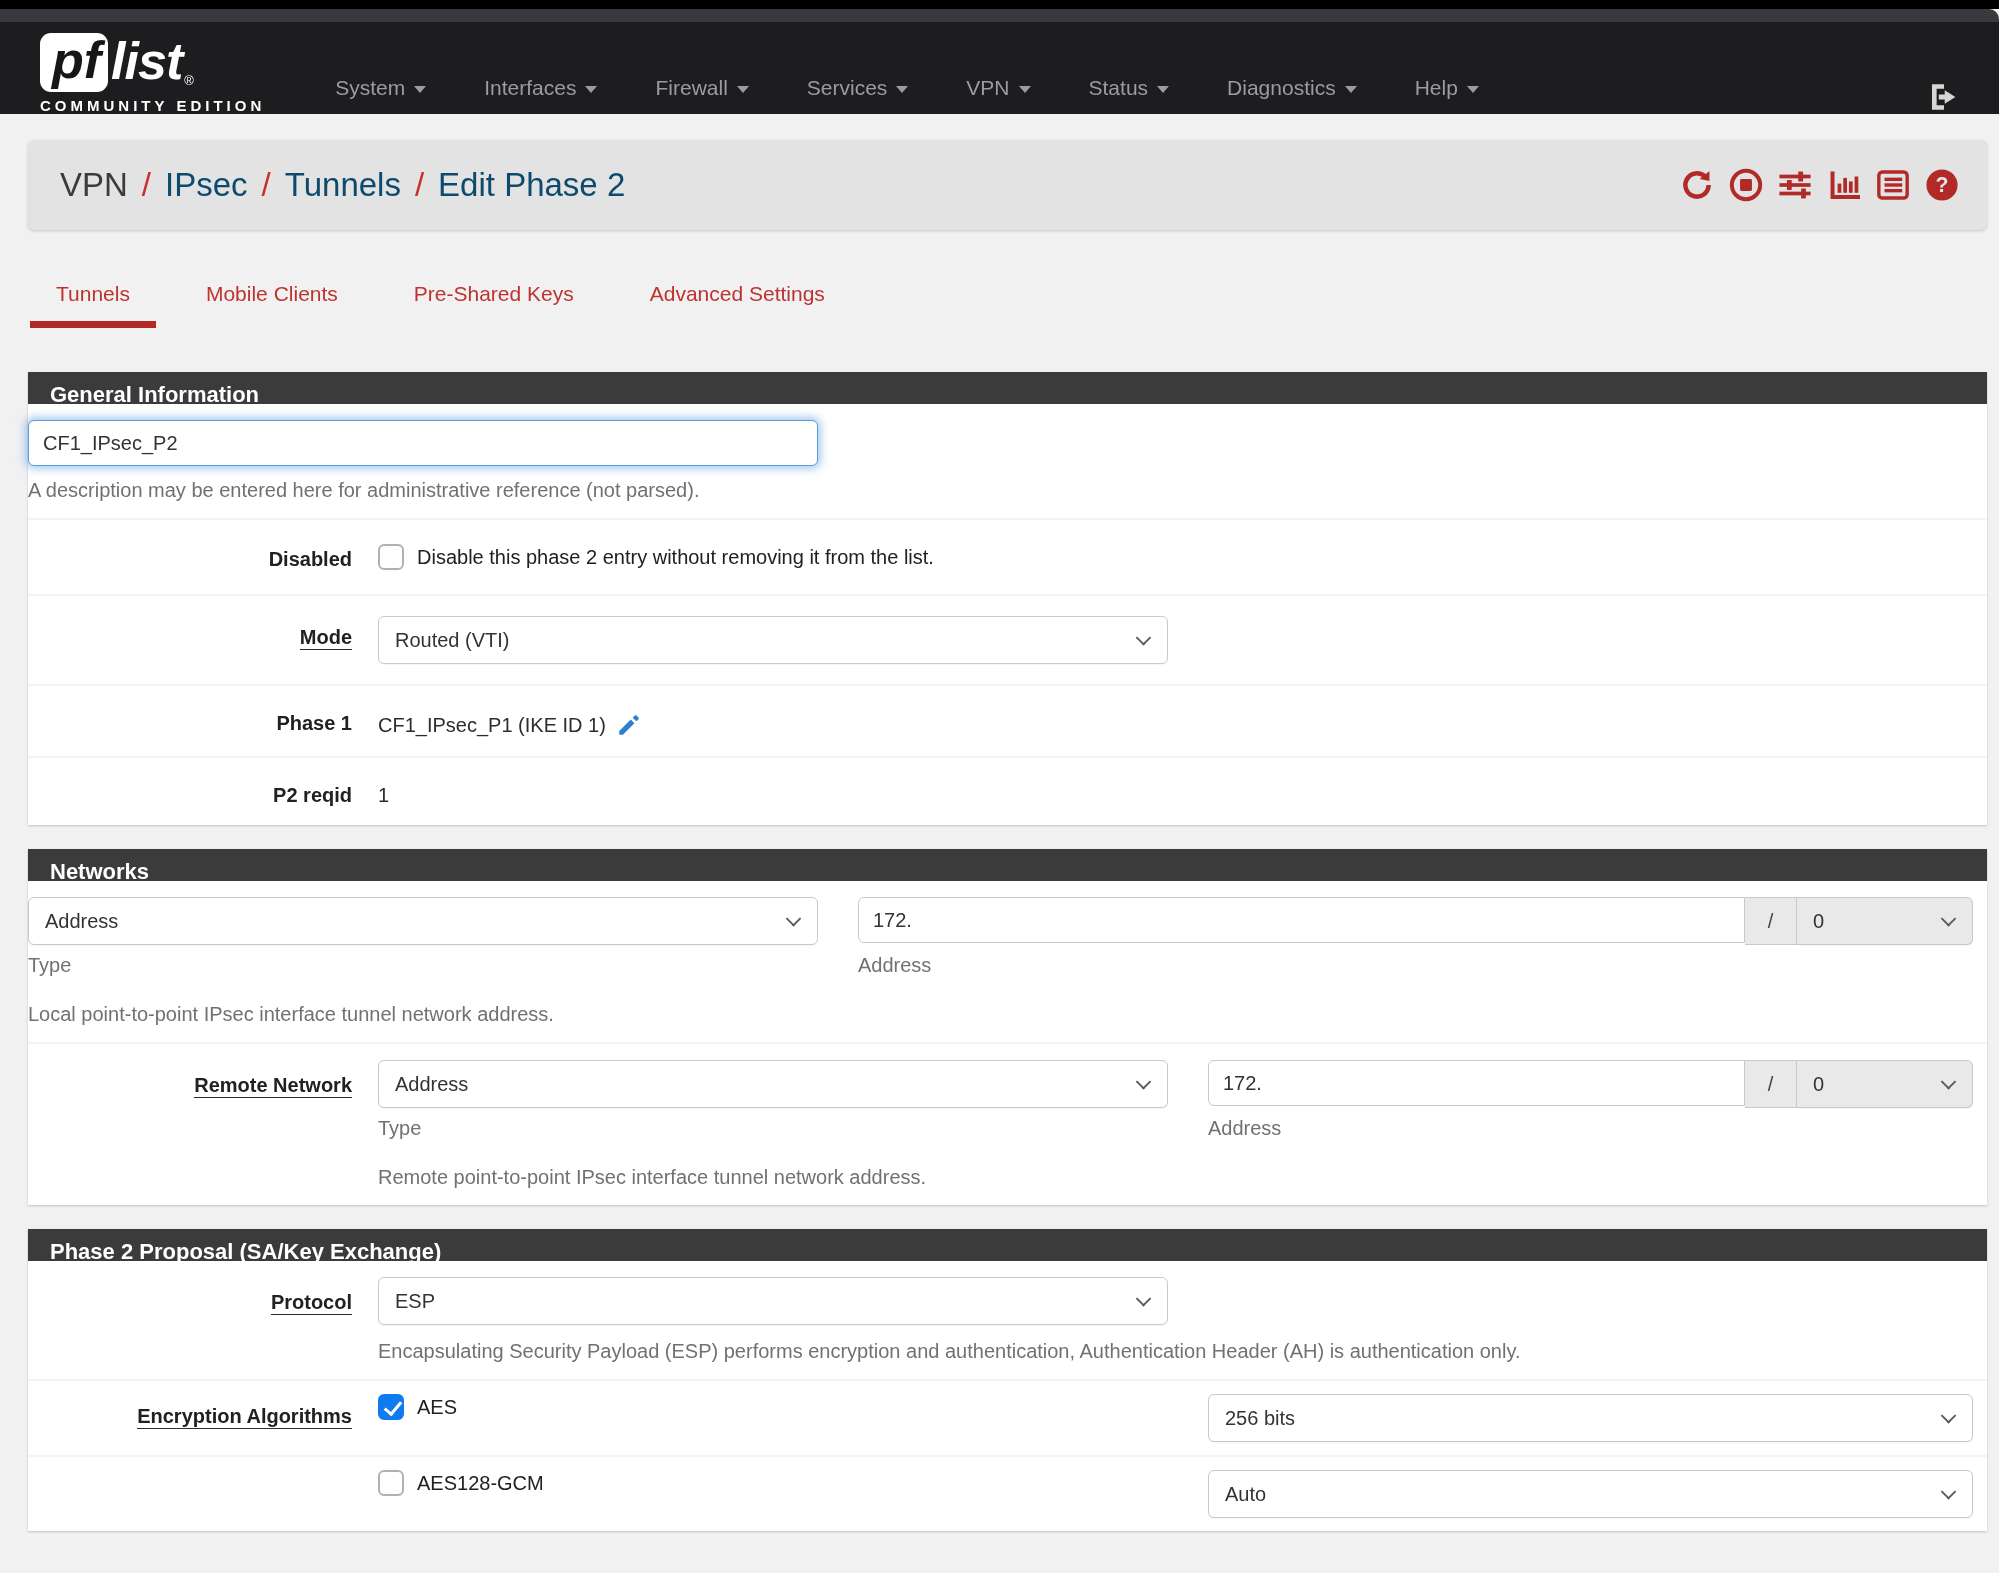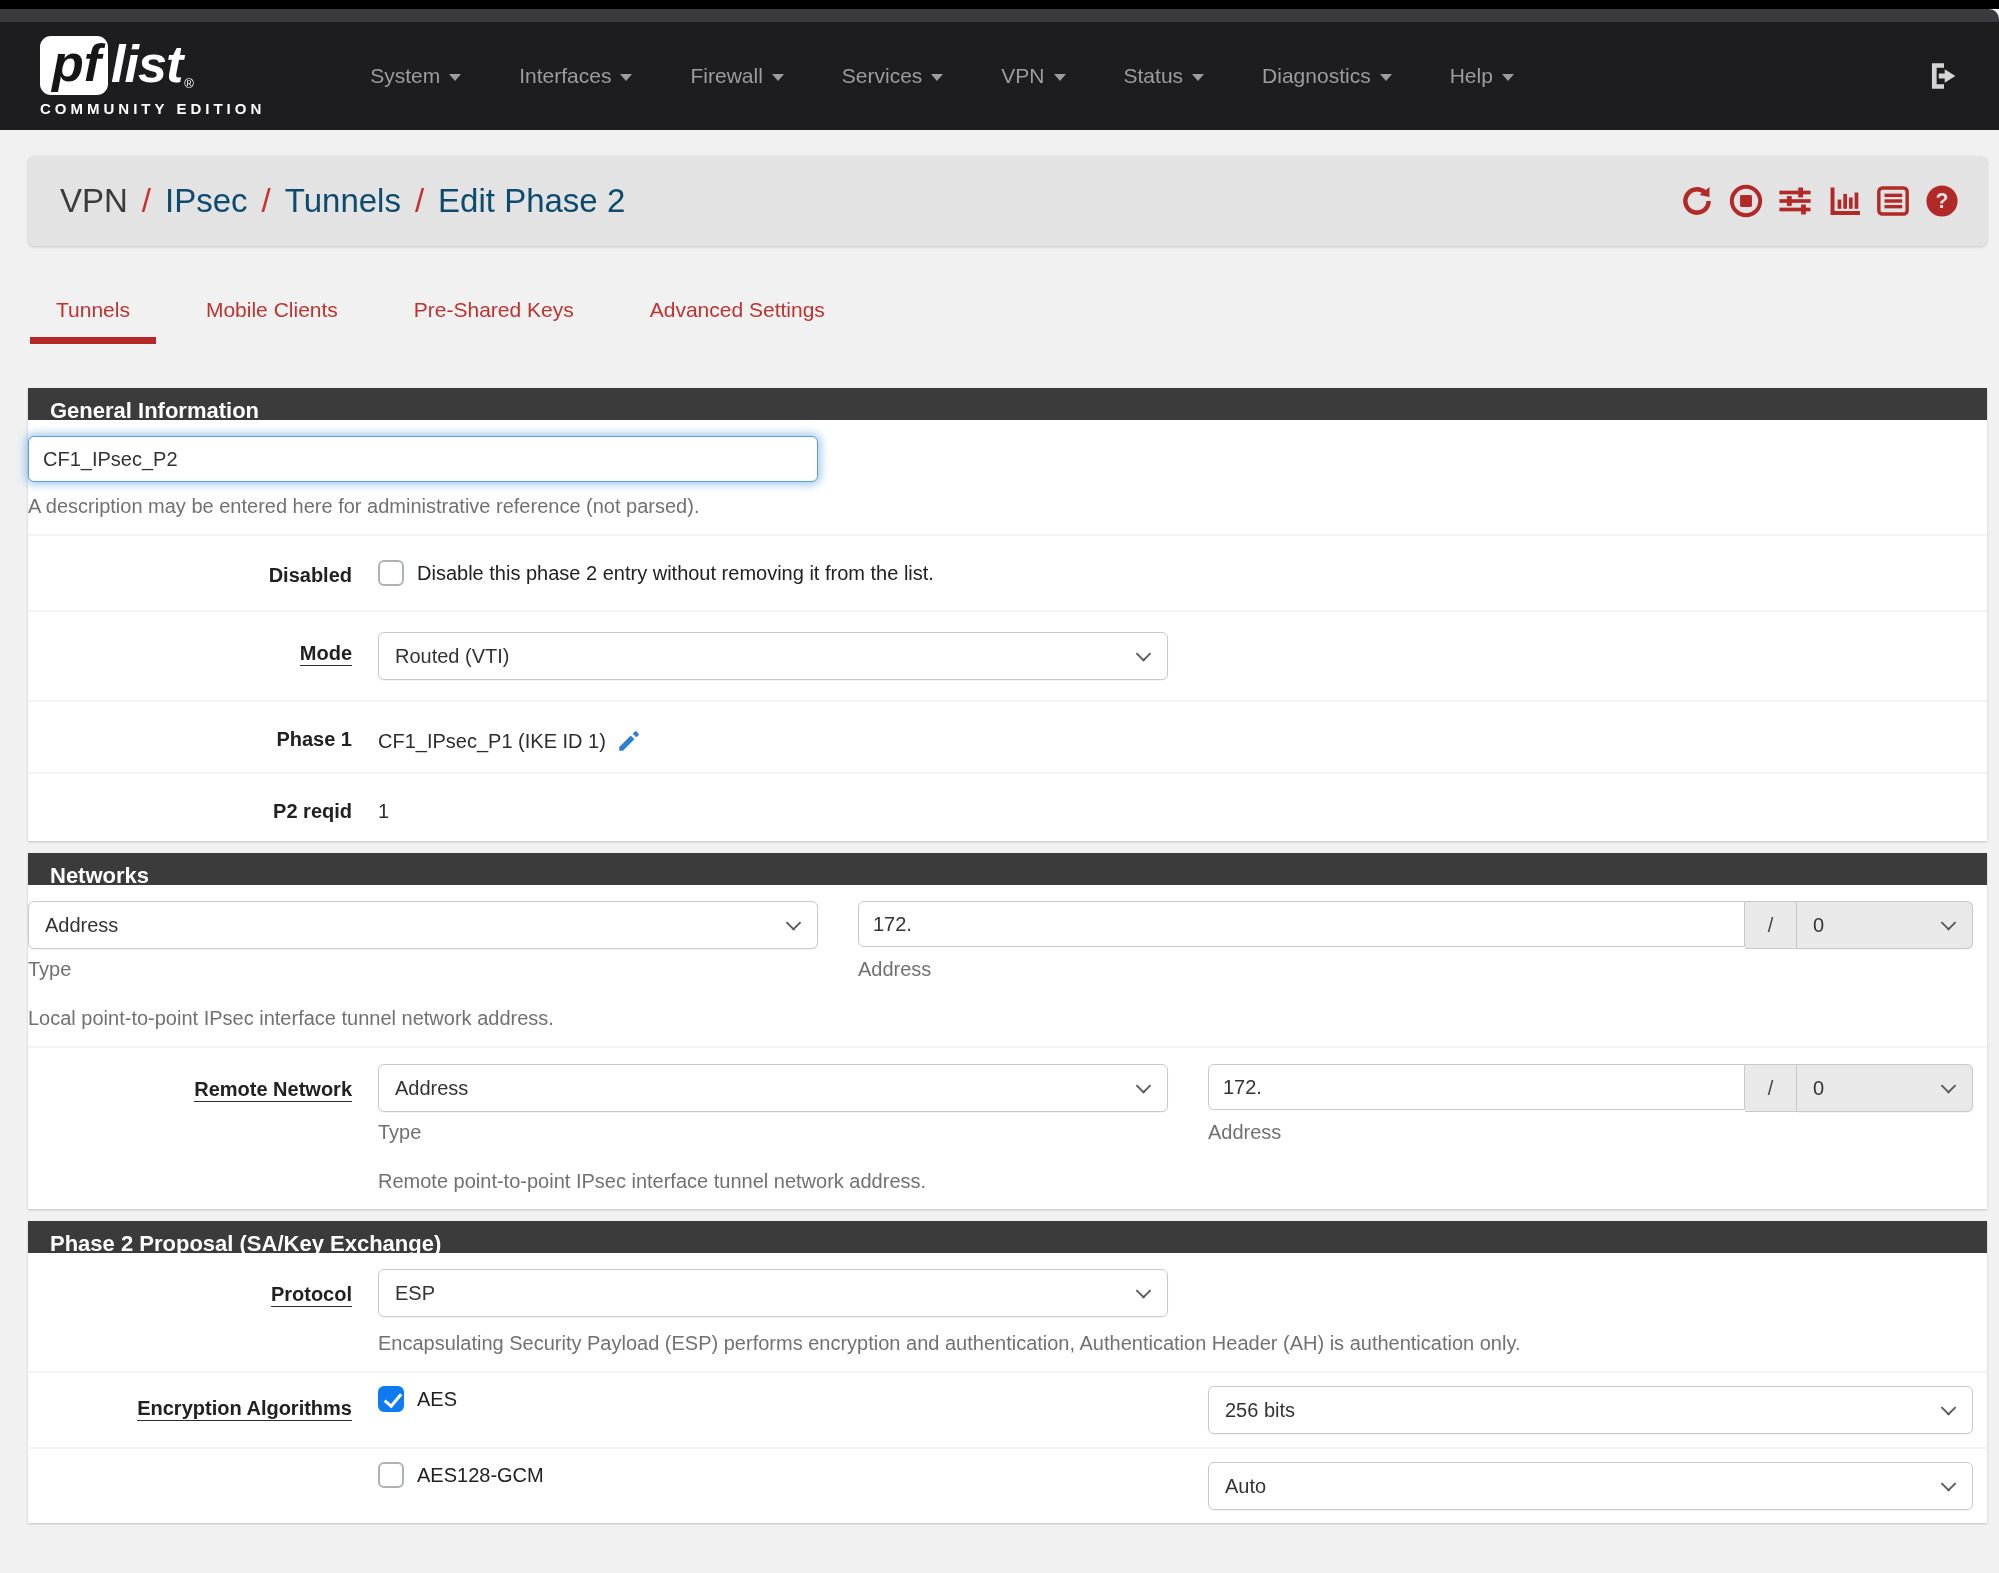--- a/index.html
+++ b/index.html
@@ -4,21 +4,21 @@
 <style>
   * { margin:0; padding:0; box-sizing:border-box; }
   html,body { width:1999px; height:1573px; overflow:hidden; }
   body { font-family:"Liberation Sans","DejaVu Sans",sans-serif; background:#f1f1f2; color:#333; }
 
   
   .chrome-black { height:9px; background:#000; }
   .chrome-strip { height:13px; background:#3a3a3e; border-top-right-radius:10px; }
 
   
-  .navbar { height:108px; background:#1d1d1f; display:flex; align-items:center; padding:0 38px 0 40px;gap:35px; }
+  .navbar { height:92px; background:#1d1d1f; display:flex; align-items:flex-end; padding:0 38px 0 40px; }
   .brand { display:flex; flex-direction:column; margin-right:48px; }
   .brand-top { display:flex; align-items:flex-start; }
   .pf-box { background:#fff; color:#161616; font-style:italic; font-weight:bold; font-size:52px; line-height:1.0; padding:1px 7px 6px 12px; border-radius:11px; }
   .sense { color:#fff; font-style:italic; font-weight:bold; font-size:52px; line-height:1.08; margin-left:3px; letter-spacing:-1px; }
   .reg { color:#fff; font-size:13px; align-self:flex-end; margin:0 0 4px 2px; }
   .edition { color:#fff; font-size:15px; font-weight:bold; letter-spacing:4px; margin-top:5px; }
   .nav-items { display:flex; align-items:center; flex:1; gap:14px; }
   .nav-item { color:#9c9c9e; font-size:21px; padding:14px 22px; cursor:pointer; white-space:nowrap; }
   .caret { display:inline-block; width:0; height:0; border-left:6px solid transparent; border-right:6px solid transparent; border-top:7px solid #9c9c9e; margin-left:9px; vertical-align:middle; }
   .logout { margin-left:auto; color:#d6d6d6; width:34px; height:34px; cursor:pointer; }
@@ -34,21 +34,21 @@
   .crumb-actions .aicon { width:34px; height:34px; cursor:pointer; }
   .crumb-actions svg { width:100%; height:100%; }
 
   
   .tabs { display:flex; margin:52px 0 0 30px; gap:24px; }
   .tab { font-size:21px; color:#bd3330; padding:0 26px 15px 26px; cursor:pointer; border-bottom:7px solid transparent; }
   .tab.active { border-bottom-color:#b22a27; }
 
   
   .panel { margin:44px 12px 0 28px; background:#fff; box-shadow:0 1px 2px rgba(0,0,0,.2); }
-  .panel + .panel { margin-top:12px; }
+  .panel + .panel { margin-top:24px; }
   .panel-heading { background:#3b3b3b; color:#fff; font-weight:bold; font-size:22px; height:32px; line-height:46px; padding:0 22px; }
 
   .frow { display:flex; border-bottom:2px solid #f3f3f3; }
   .frow:last-child { border-bottom:none; }
   .flabel { width:350px; flex:none; text-align:right; padding:30px 26px 0 0; font-weight:bold; font-size:20px; color:#212121; }
   .flabel span.u { border-bottom:1px solid #2b2b2b; padding-bottom:1px; }
   .fcontent { flex:1; padding:16px 14px 16px 0; }
 
   .cols { display:flex; gap:40px; }
   .col1 { width:790px; flex:none; }

